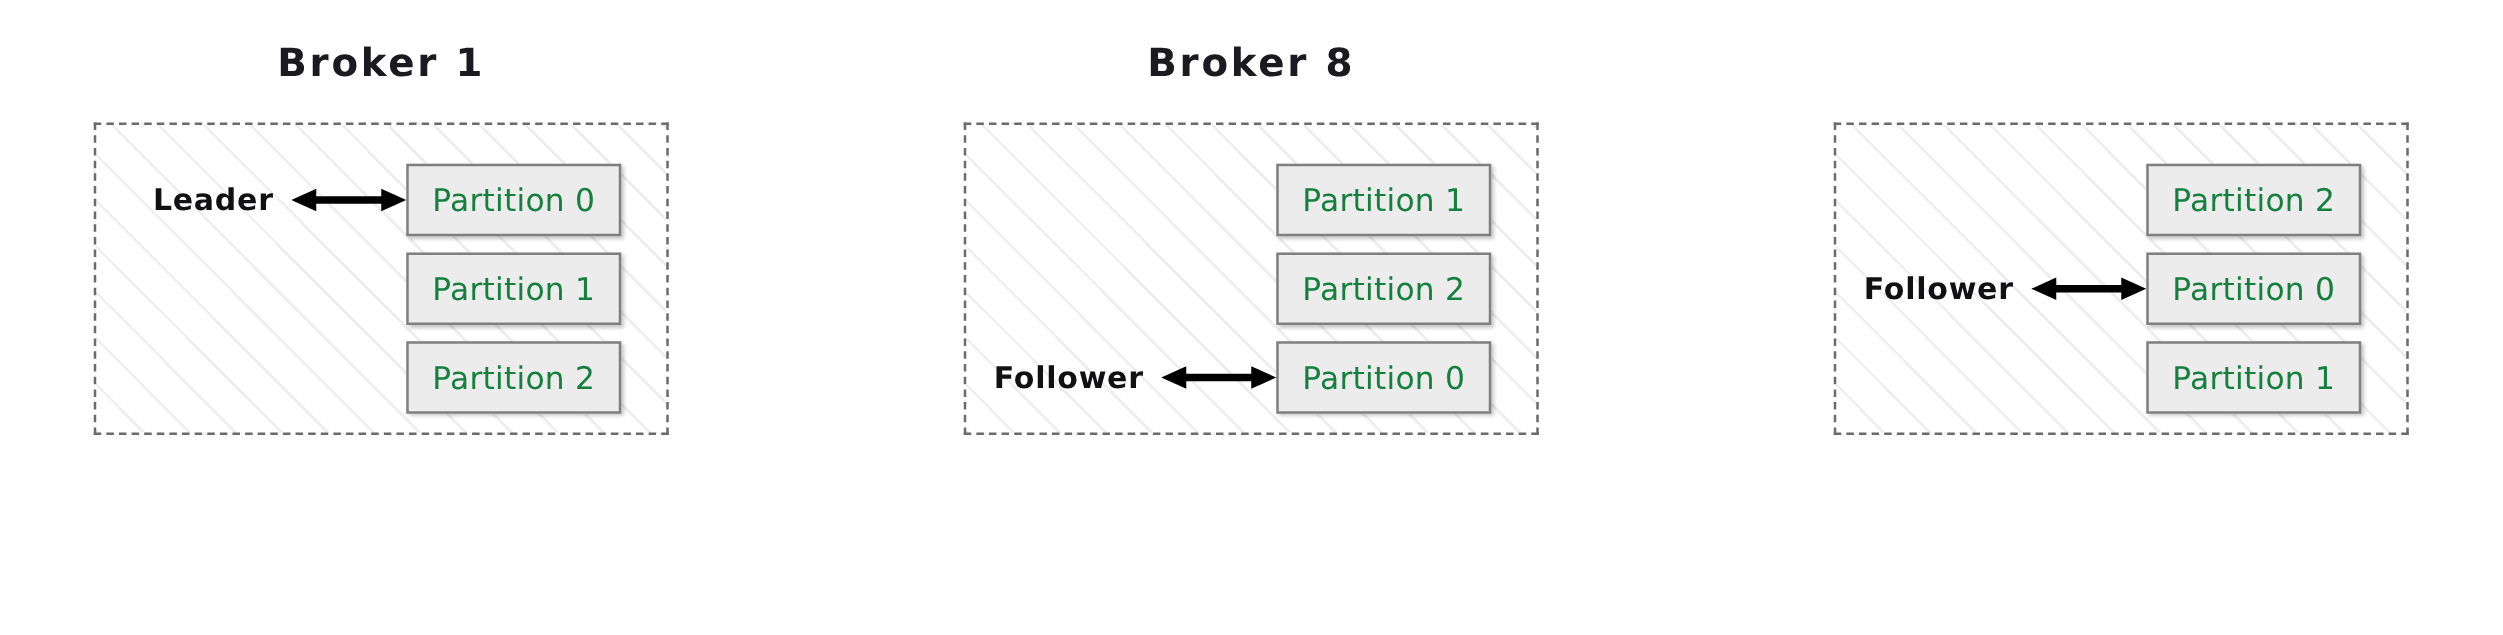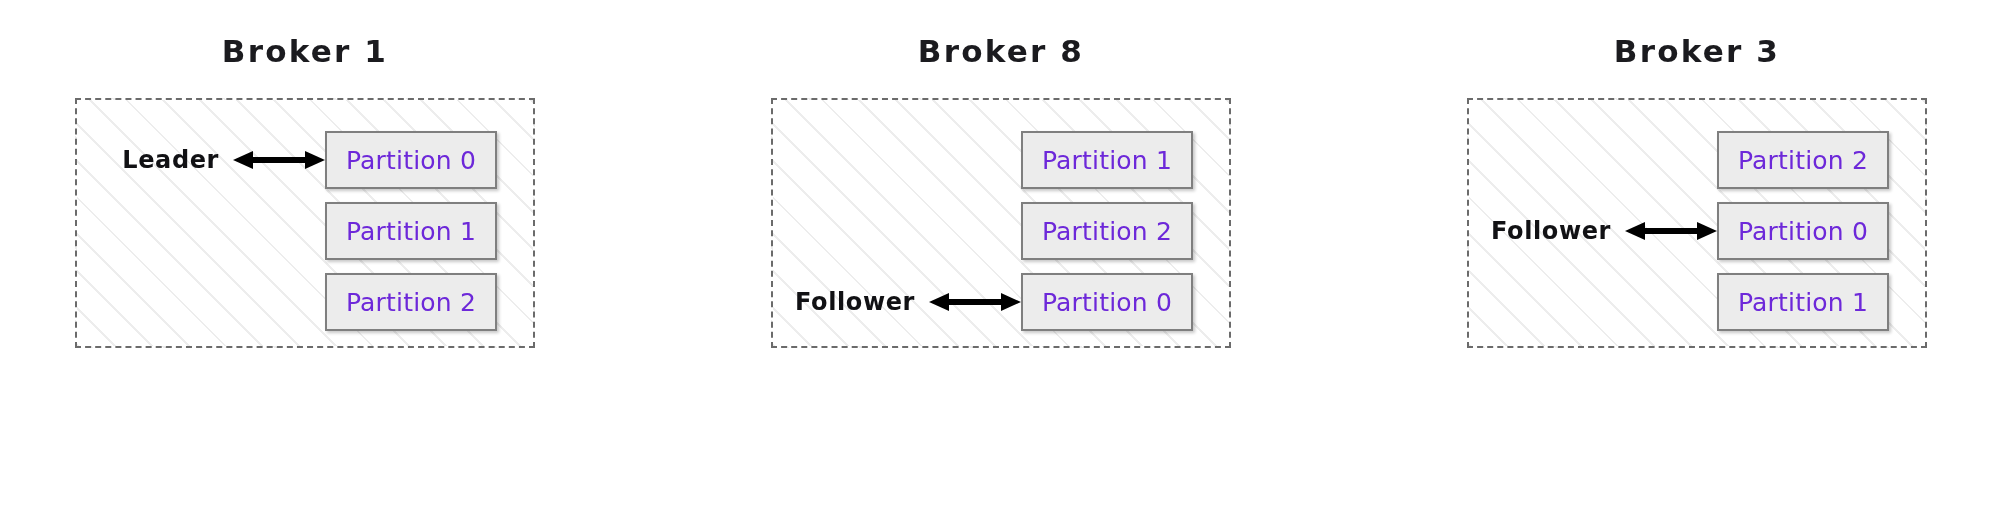--- a/index.html
+++ b/index.html
@@ -86,21 +86,21 @@
     box-sizing: border-box;
     width: 172px;
     height: 58px;
     background: #ececec;
     border: 2px solid #7f7f7f;
     box-shadow: 2px 2px 3px rgba(0,0,0,0.22);
     display: flex;
     align-items: center;
     justify-content: center;
     font-size: 25px;
-    color: #6d28d9;
+    color: #15803d;
     letter-spacing: 0.2px;
     white-space: nowrap;
   }
 
   
   .connector {
     position: absolute;
     height: 58px;
     display: flex;
     flex-direction: row;
@@ -177,21 +177,20 @@
 
         <div class="partitions">
           <div class="partition">Partition 1</div>
           <div class="partition">Partition 2</div>
           <div class="partition">Partition 0</div>
         </div>
       </div>
     </div>
 
     <div class="broker">
-      <div class="broker-title">Broker 3</div>
 
       <div class="broker-box">
 
         <div class="connector" style="left:14px; right:208px; top:102px;">
           <span class="role-label">Follower</span>
           <span class="arrow">
             <svg viewBox="0 0 92 26" xmlns="http://www.w3.org/2000/svg">
               <line x1="16" y1="13" x2="76" y2="13" stroke="#000000" stroke-width="6"></line>
               <polygon points="0,13 20,4 20,22" fill="#000000"></polygon>
               <polygon points="92,13 72,4 72,22" fill="#000000"></polygon>

